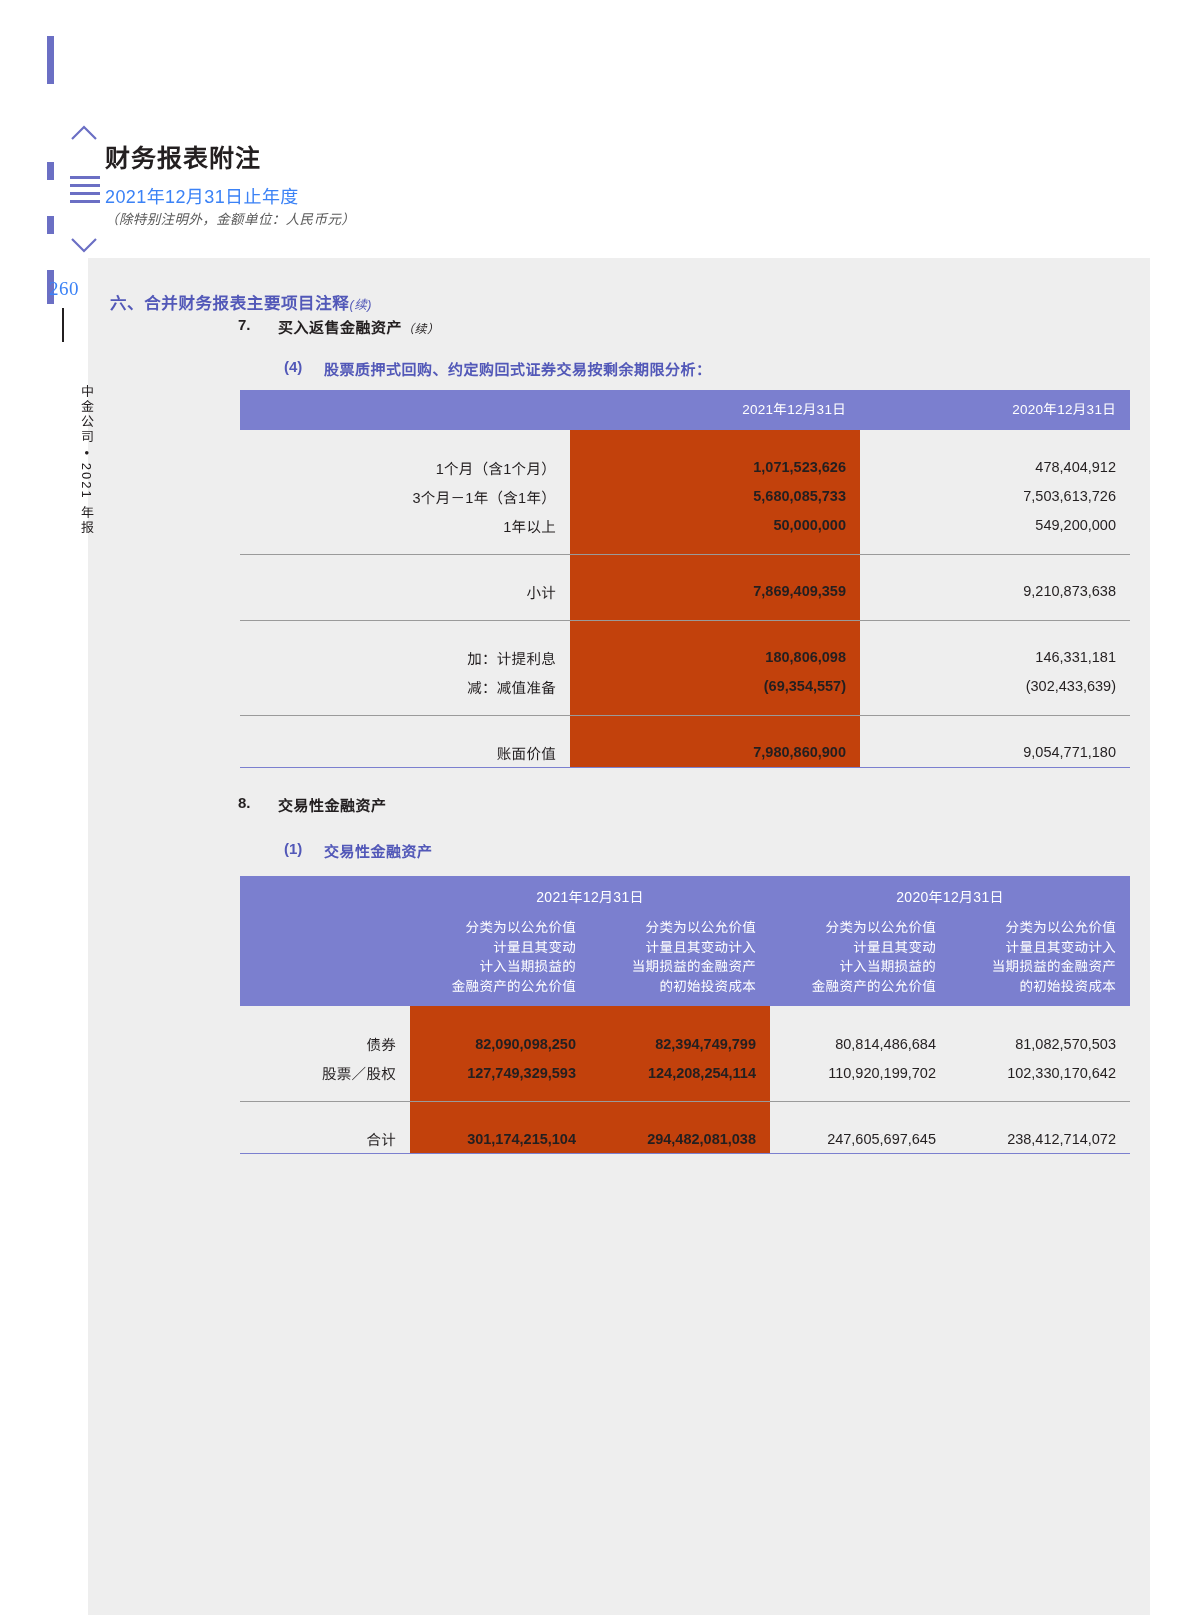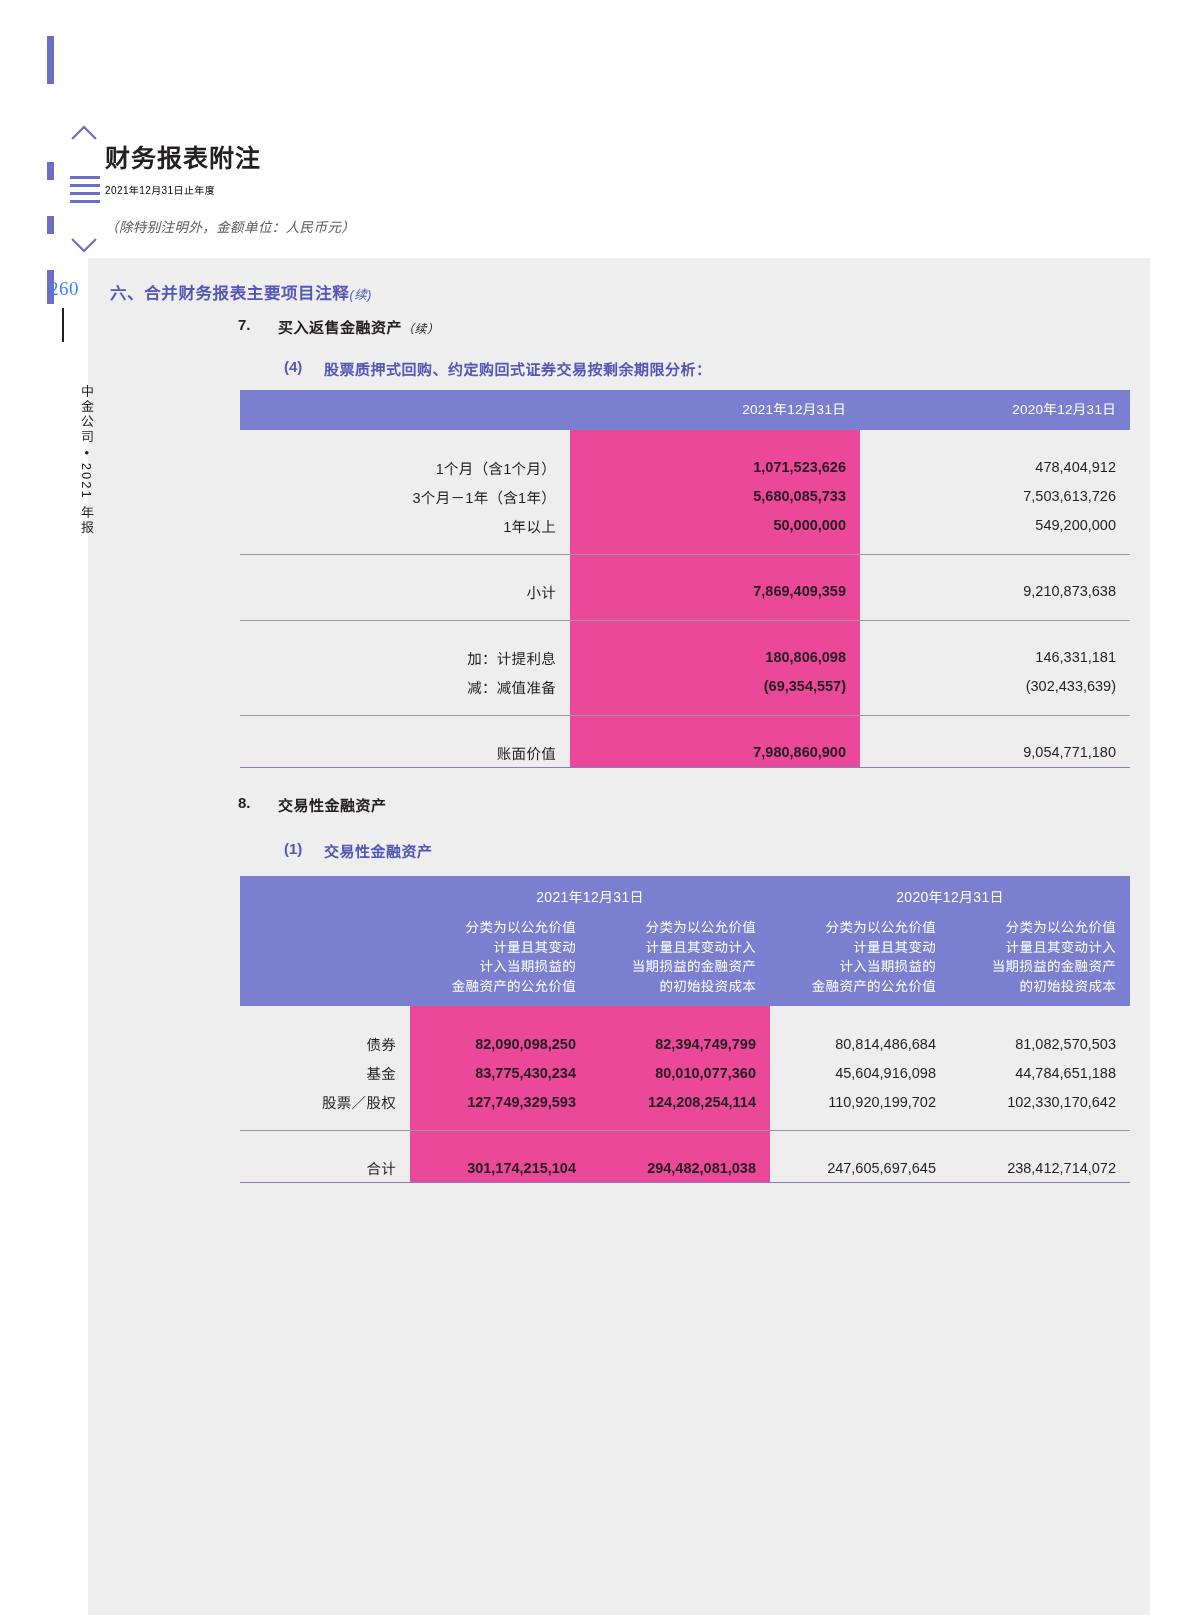--- a/index.html
+++ b/index.html
@@ -113,23 +113,23 @@
     width: 700px;
   }
   .doc-title {
     font-size: 25px;
     font-weight: bold;
     color: #231f20;
     letter-spacing: 1px;
     margin: 0 0 8px 0;
   }
   .doc-sub {
-    font-size: 10px;
-    color: #000000;
-    margin: 0 0 19px 0;
+    font-size: 18px;
+    color: #3b82f6;
+    margin: 0 0 0 0;
     letter-spacing: 0.4px;
   }
   .doc-sub2 {
     font-size: 13.5px;
     color: #5a5a5a;
     font-style: italic;
     margin: 0;
     letter-spacing: 0.4px;
   }
 
@@ -137,21 +137,21 @@
   .content {
     position: absolute;
     left: 88px;
     top: 258px;
     width: 1062px;
   }
 
   .section-heading {
     position: absolute;
     left: 22px;
-    top: 22px;
+    top: 32px;
     font-size: 16.5px;
     font-weight: bold;
     color: #5258b8;
     letter-spacing: 0.6px;
   }
   .section-heading .cont {
     font-size: 12.5px;
     font-weight: normal;
     font-style: italic;
   }
@@ -213,21 +213,21 @@
     font-size: 13.5px;
     text-align: right;
     vertical-align: bottom;
     padding: 10px 14px 10px 8px;
     line-height: 1.45;
     letter-spacing: 0.3px;
   }
   .hdr th.blank { background: #7b7fcf; }
 
   .shade {
-    background: #ec4899;
+    background: #c2410c;
   }
 
   td {
     padding: 4px 14px 4px 8px;
     font-size: 14.5px;
     color: #231f20;
     text-align: right;
     white-space: nowrap;
   }
   td.label {
@@ -482,27 +482,20 @@
         </tr>
 
       <tr>
         <td class="label">债券</td>
         <td class="shade bold">82,090,098,250</td>
         <td class="shade bold">82,394,749,799</td>
         <td>80,814,486,684</td>
         <td>81,082,570,503</td>
       </tr>
       <tr>
-        <td class="label">基金</td>
-        <td class="shade bold">83,775,430,234</td>
-        <td class="shade bold">80,010,077,360</td>
-        <td>45,604,916,098</td>
-        <td>44,784,651,188</td>
-      </tr>
-      <tr>
         <td class="label">股票／股权</td>
         <td class="shade bold">127,749,329,593</td>
         <td class="shade bold">124,208,254,114</td>
         <td>110,920,199,702</td>
         <td>102,330,170,642</td>
       </tr>
 
       <tr class="spacer">
           <td></td>
           <td class="shade"></td>

